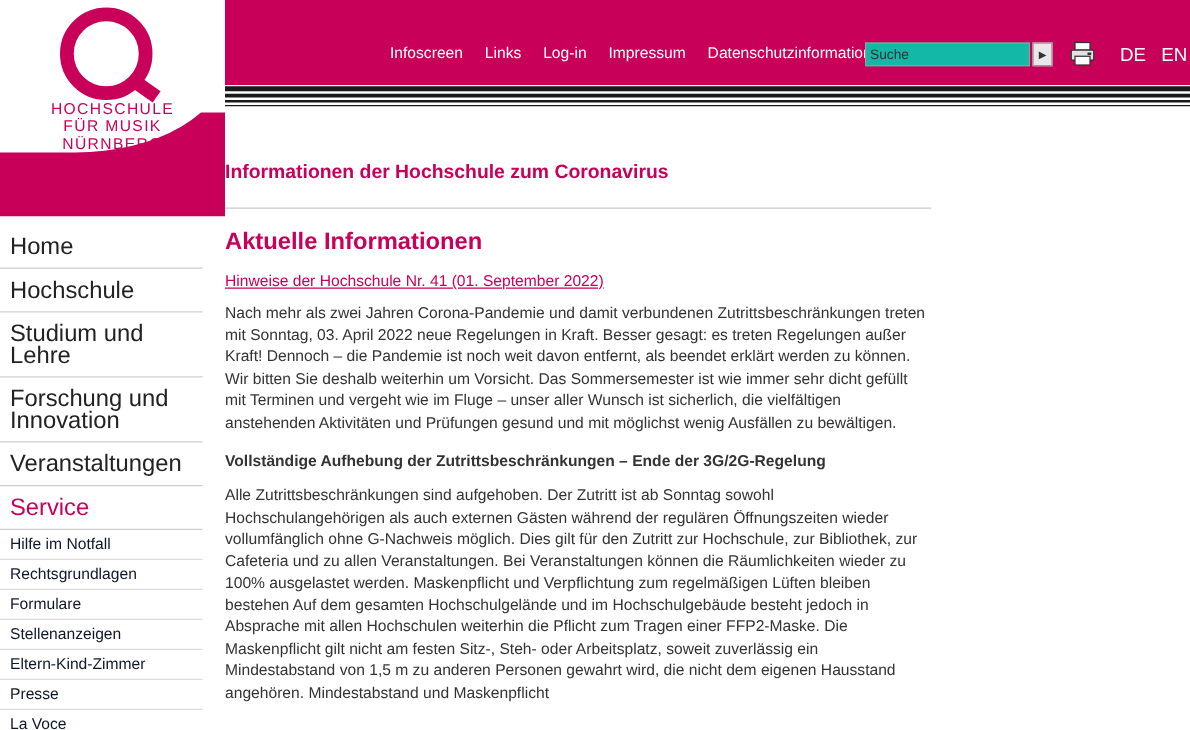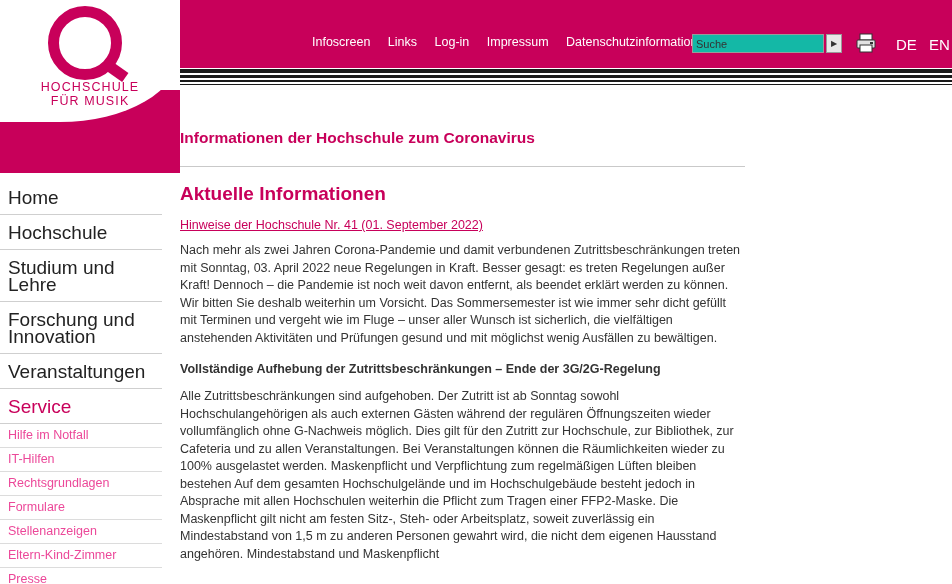--- a/index.html
+++ b/index.html
@@ -190,21 +190,21 @@
     color: #222222;
     text-decoration: none;
     border-bottom: 1px solid #cfcfcf;
     line-height: 17px;
   }
   .nav-main.active { color: #c8005a; }
   .nav-sub {
     display: block;
     padding: 4px 0 4px 8px;
     font-size: 12.5px;
-    color: #ec4899;
+    color: #0f172a;
     text-decoration: none;
     border-bottom: 1px solid #dcdcdc;
     line-height: 15px;
   }
 
   
   .content {
     position: absolute;
     left: 180px;
     top: 128px;
@@ -283,20 +283,21 @@
     <div class="stripe s4"></div>
   </div>
   <div class="pink-strip-left"></div>
 
   <div class="logo-panel">
     <div class="logo-ring"></div>
     <div class="logo-tail"></div>
     <div class="logo-text">
       <div>HOCHSCHULE</div>
       <div>FÜR MUSIK</div>
+      <div>NÜRNBERG</div>
     </div>
   </div>
 
   <div class="topnav">
     <a href="#">Infoscreen</a>
     <a href="#">Links</a>
     <a href="#">Log-in</a>
     <a href="#">Impressum</a>
     <a href="#">Datenschutzinformation</a>
   </div>
@@ -322,21 +323,20 @@
 
   <div class="sidebar">
     <a href="#" class="nav-main">Home</a>
     <a href="#" class="nav-main">Hochschule</a>
     <a href="#" class="nav-main">Studium und Lehre</a>
     <a href="#" class="nav-main">Forschung und Innovation</a>
     <a href="#" class="nav-main">Veranstaltungen</a>
     <a href="#" class="nav-main active">Service</a>
 
     <a href="#" class="nav-sub">Hilfe im Notfall</a>
-    <a href="#" class="nav-sub">IT-Hilfen</a>
     <a href="#" class="nav-sub">Rechtsgrundlagen</a>
     <a href="#" class="nav-sub">Formulare</a>
     <a href="#" class="nav-sub">Stellenanzeigen</a>
     <a href="#" class="nav-sub">Eltern-Kind-Zimmer</a>
     <a href="#" class="nav-sub">Presse</a>
     <a href="#" class="nav-sub">La Voce</a>
 
   </div>
 
   <div class="content">

